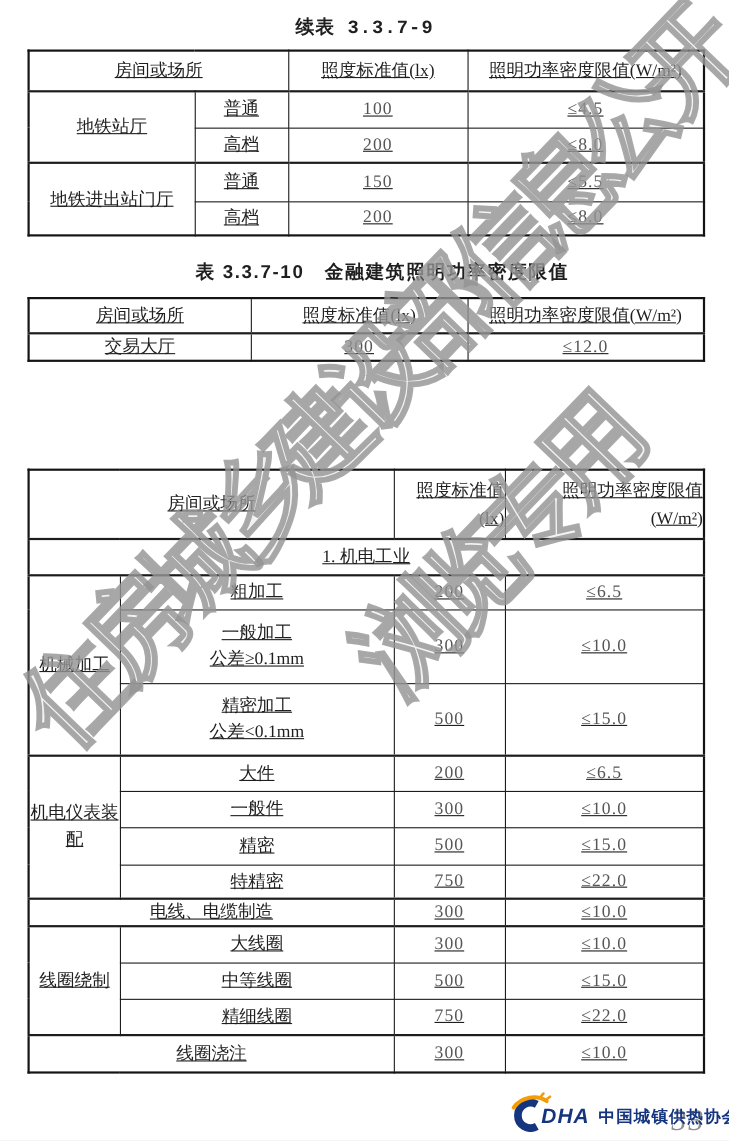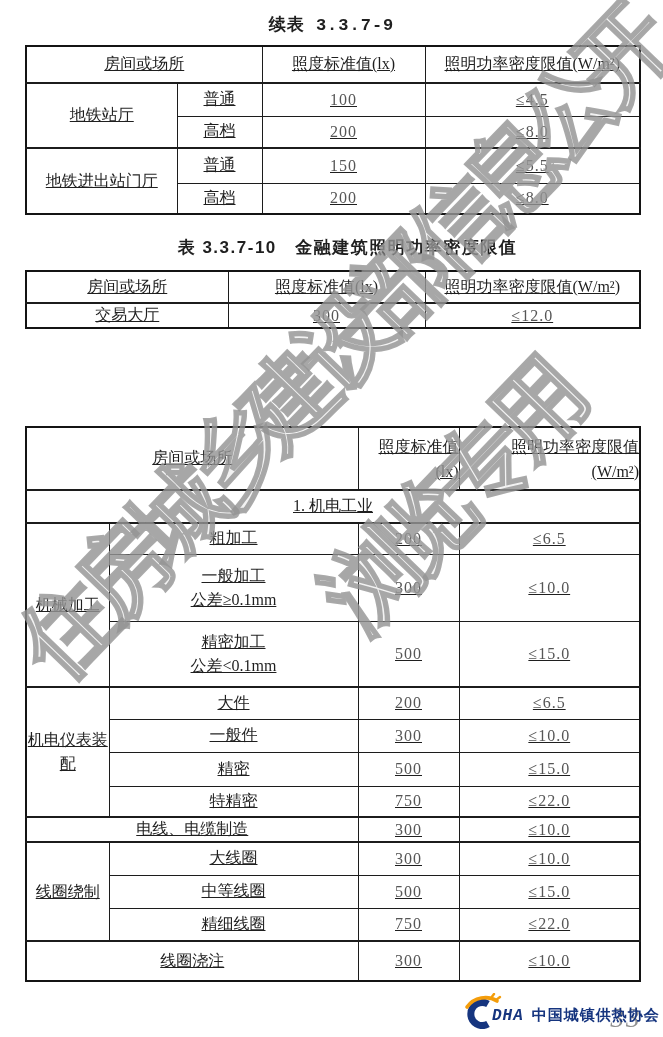--- a/index.html
+++ b/index.html
@@ -44,22 +44,22 @@
   }
   .wm-main      { left:342px; top:345px; }
   .wm-secondary { left:452px; top:498px; }
 
   .footer-logo {
     position:absolute; left:461px; top:994px; height:38px; z-index:3;
     display:flex; align-items:center; white-space:nowrap;
   }
   .logo-mark { flex:0 0 auto; }
   .logo-abbr {
-    font-family:Liberation Mono, monospace;
-    font-style:italic; font-weight:bold; font-size:16px; letter-spacing:1px;
+    font-family:Liberation Sans, sans-serif;
+    font-style:italic; font-weight:bold; font-size:19px; letter-spacing:1px;
     color:#16357f; margin-left:-13px; margin-top:6px;
   }
   .logo-org {
     font-family:"Liberation Sans","DejaVu Sans",sans-serif;
     font-weight:bold; font-size:15px; letter-spacing:1px;
     color:#16357f; margin-left:8px; margin-top:4px;
   }
   .page-number {
     position:absolute; left:604px; top:1003px; width:44px; text-align:center;
     font-family:"Liberation Serif","DejaVu Serif",serif; font-style:italic;
@@ -218,21 +218,21 @@
       <td class="left">中等线圈</td>
       <td class="num">500</td>
       <td class="num">≤15.0</td>
     </tr>
     <tr style="height:33px">
       <td class="left">精细线圈</td>
       <td class="num">750</td>
       <td class="num">≤22.0</td>
     </tr>
 
-    <tr class="bt" style="height:40px">
+    <tr class="bt" style="height:34px">
       <td colspan="2">线圈浇注</td>
       <td class="num">300</td>
       <td class="num">≤10.0</td>
     </tr>
   </tbody>
     </table>
 
   <div class="wm wm-main">住房城乡建设部信息公开</div>
   <div class="wm wm-secondary">浏览专用</div>
 

